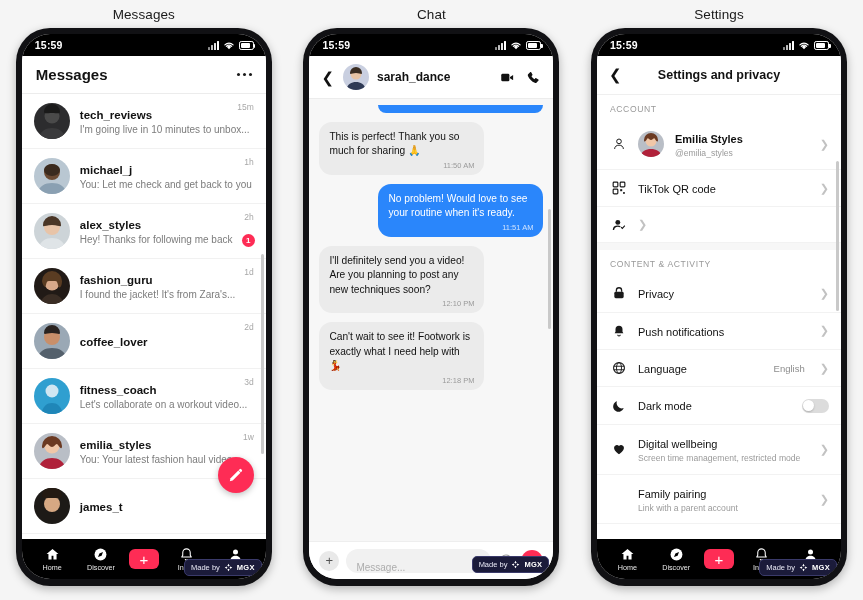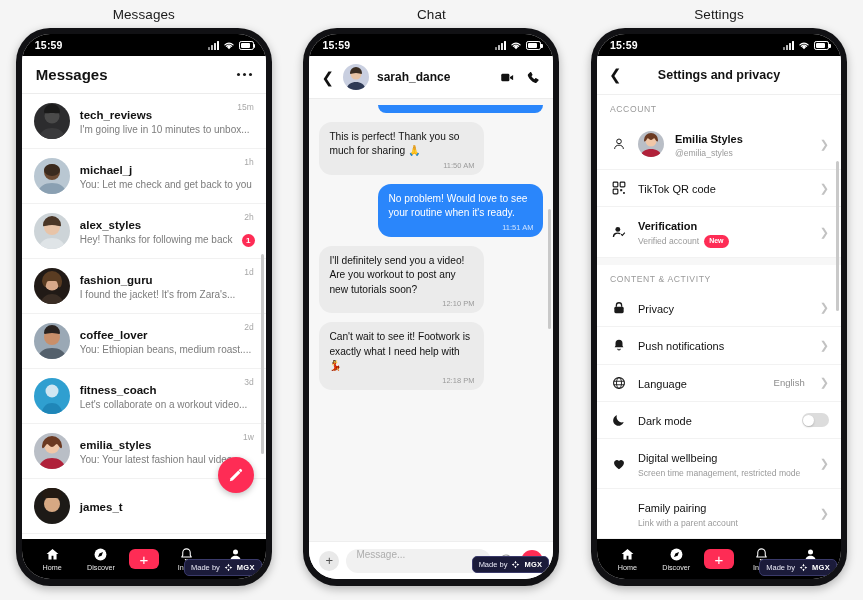--- a/index.html
+++ b/index.html
@@ -139,21 +139,21 @@
   .b-clip { height: 8px; background: #2a86fb; border-radius: 0 0 13px 13px; margin-left: auto; width: 165px; margin-bottom: 9px; }
 
   .chat-input {
     flex: 0 0 38px; background: #fff; display: flex; align-items: center;
     gap: 7px; padding: 0 10px; border-top: 1px solid #eee; position: relative;
   }
   .plus-btn { width: 20px; height: 20px; border-radius: 50%; background: #e9e9e9; color:#555;
     display:flex; align-items:center; justify-content:center; font-size: 13px; line-height:1;}
   .msg-field {
     flex: 1 1 auto; height: 24px; border-radius: 12px; background: #f1f1f1;
-    display: flex; align-items: flex-start; padding: 0 10px; font-size: 10px; color: #adadad;
+    display: flex; align-items: flex-end; padding: 0 10px; font-size: 10px; color: #adadad;
   }
   .send-btn { width: 22px; height: 22px; border-radius: 50%; background: #fe2c55;
     display:flex; align-items:center; justify-content:center; }
 
   
   .set-header {
     display: flex; align-items: center; padding: 10px 12px; background:#fff;
     border-bottom: 1px solid #efefef; flex:0 0 auto;
   }
   .set-header .back { font-size: 15px; color: #111; width: 18px; }
@@ -289,21 +289,20 @@
             <span class="avatar">
                 <svg viewBox="0 0 36 36">
                   <rect width="36" height="36" fill="#9aa8b5"></rect>
                   <circle cx="18" cy="14" r="8" fill="#c98f6a"></circle>
                   <path d="M3 36c2-8 8-11 15-11s13 3 15 11z" fill="#54606c"></path>
                   <path d="M10 10a8 8 0 0 1 16 0c0 2-3 0-8 0s-8 2-8 0z" fill="#2a2320"></path>
                 </svg>
               </span>
             <span class="msg-texts">
               <span class="msg-name">coffee_lover</span>
-              <div class="msg-prev">You: Ethiopian beans, medium roast....</div>
             </span>
             <span class="msg-time">2d</span>
           </div>
 
           <div class="msg-row">
             <span class="avatar">
                 <svg viewBox="0 0 36 36">
                   <rect width="36" height="36" fill="#2f9fd0"></rect>
                   <circle cx="18" cy="13" r="6.5" fill="#cfe6f2"></circle>
                   <path d="M7 36c2-8 6-11 11-11s9 3 11 11z" fill="#1f86b8"></path>
@@ -456,21 +455,21 @@
             <div class="txt">This is perfect! Thank you so much for sharing 🙏</div>
             <div class="tm">11:50 AM</div>
           </div>
 
           <div class="bubble b-out">
             <div class="txt">No problem! Would love to see your routine when it's ready.</div>
             <div class="tm">11:51 AM</div>
           </div>
 
           <div class="bubble b-in">
-            <div class="txt">I'll definitely send you a video! Are you workout to post any new tutorials soon?</div>
+            <div class="txt">I'll definitely send you a video! Are you planning to post any new techniques soon?</div>
             <div class="tm">12:10 PM</div>
           </div>
 
 
           <div class="bubble b-in">
             <div class="txt">Can't wait to see it! Footwork is exactly what I need help with 💃</div>
             <div class="tm">12:18 PM</div>
           </div>
 
           <div class="scrollbar" style="top:110px;height:120px;"></div>
@@ -578,27 +577,20 @@
           </div>
 
           <div class="set-row">
             <span class="set-ico">
                 <svg width="14" height="14" viewBox="0 0 24 24">
                   <circle cx="10" cy="7.5" r="4.2" fill="#1a1a1a"></circle>
                   <path d="M2.5 20.5c0-4.2 3.4-6.5 7.5-6.5 1.6 0 3.1.35 4.3 1" fill="none" stroke="#1a1a1a" stroke-width="2.4"></path>
                   <path d="M15.5 15.5l2.2 2.2 4.3-4.6" fill="none" stroke="#1a1a1a" stroke-width="2"></path>
                 </svg>
               </span>
-            <span class="set-txts">
-              <span class="set-t">Verification</span>
-              <span class="set-s">
-                <span>Verified account</span>
-                <span class="pill">New</span>
-              </span>
-            </span>
             <span class="chev">❯</span>
           </div>
 
           <div class="divider-gap"></div>
           <div class="sec-label">CONTENT &amp; ACTIVITY</div>
 
           <div class="set-row">
             <span class="set-ico">
                 <svg width="14" height="14" viewBox="0 0 24 24">
                   <rect x="4" y="10" width="16" height="11" rx="2.5" fill="#1a1a1a"></rect>

